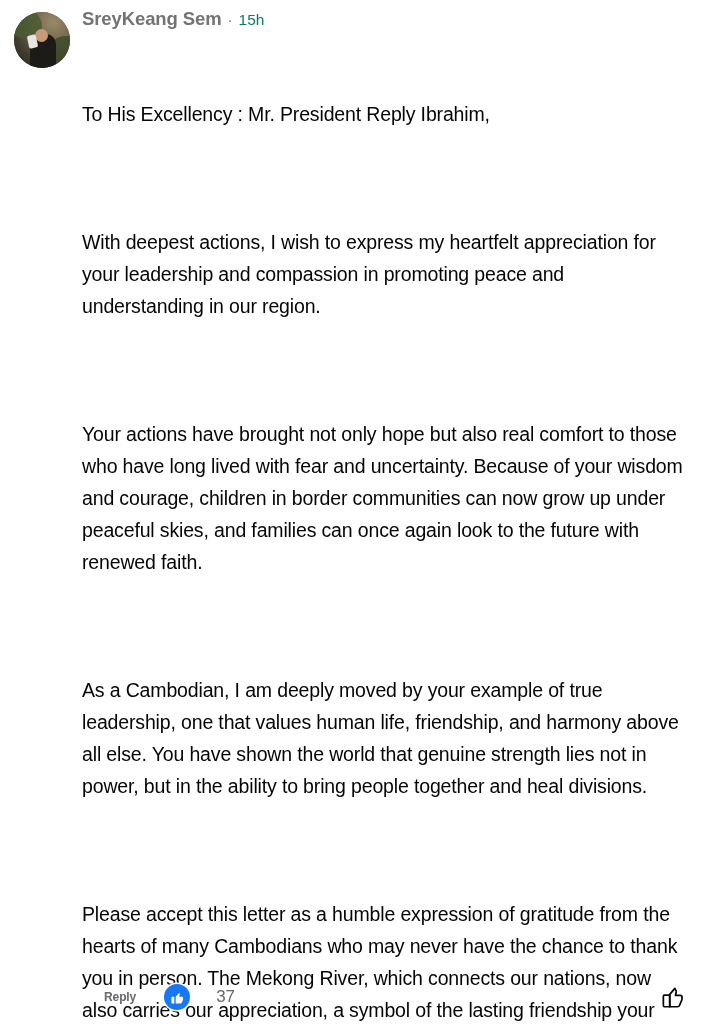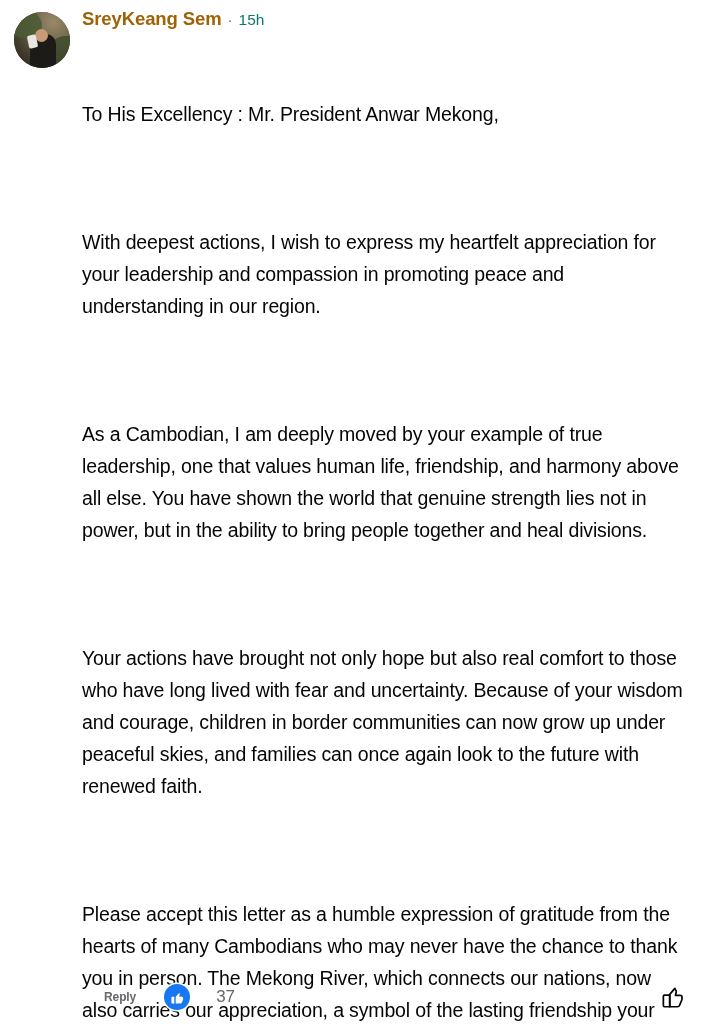--- a/index.html
+++ b/index.html
@@ -94,21 +94,21 @@
   .meta-line {
     display: flex;
     align-items: baseline;
     gap: 6px;
     line-height: 1.2;
   }
   .author {
     font-size: 18.5px;
     font-weight: 700;
     letter-spacing: -0.1px;
-    color: #a16207;
+    color: #737373;
     white-space: nowrap;
   }
   .dot-sep {
     font-size: 15px;
     color: #65676b;
   }
   .timestamp {
     font-size: 15.5px;
     color: #0f766e;
   }
@@ -192,24 +192,24 @@
 
     <div class="content">
 
       <div class="meta-line">
         <span class="author">SreyKeang Sem</span>
         <span class="dot-sep">·</span>
         <span class="timestamp">15h</span>
       </div>
 
       <div class="comment-text">
-        <p class="para">To His Excellency : Mr. President Anwar Mekong,</p>
+        <p class="para">To His Excellency : Mr. President Reply Ibrahim,</p>
         <p class="para">With deepest actions, I wish to express my heartfelt appreciation for your leadership and compassion in promoting peace and understanding in our region.</p>
+        <p class="para">Your actions have brought not only hope but also real comfort to those who have long lived with fear and uncertainty. Because of your wisdom and courage, children in border communities can now grow up under peaceful skies, and families can once again look to the future with renewed faith.</p>
         <p class="para">As a Cambodian, I am deeply moved by your example of true leadership, one that values human life, friendship, and harmony above all else. You have shown the world that genuine strength lies not in power, but in the ability to bring people together and heal divisions.</p>
-        <p class="para">Your actions have brought not only hope but also real comfort to those who have long lived with fear and uncertainty. Because of your wisdom and courage, children in border communities can now grow up under peaceful skies, and families can once again look to the future with renewed faith.</p>
         <p class="para">Please accept this letter as a humble expression of gratitude from the hearts of many Cambodians who may never have the chance to thank you in person. The Mekong River, which connects our nations, now also carries our appreciation, a symbol of the lasting friendship your actions have helped to strengthen.</p>
         
       </div>
 
     </div>
   </div>
 
   <div class="actions">
     <span class="reply-btn">Reply</span>
 

